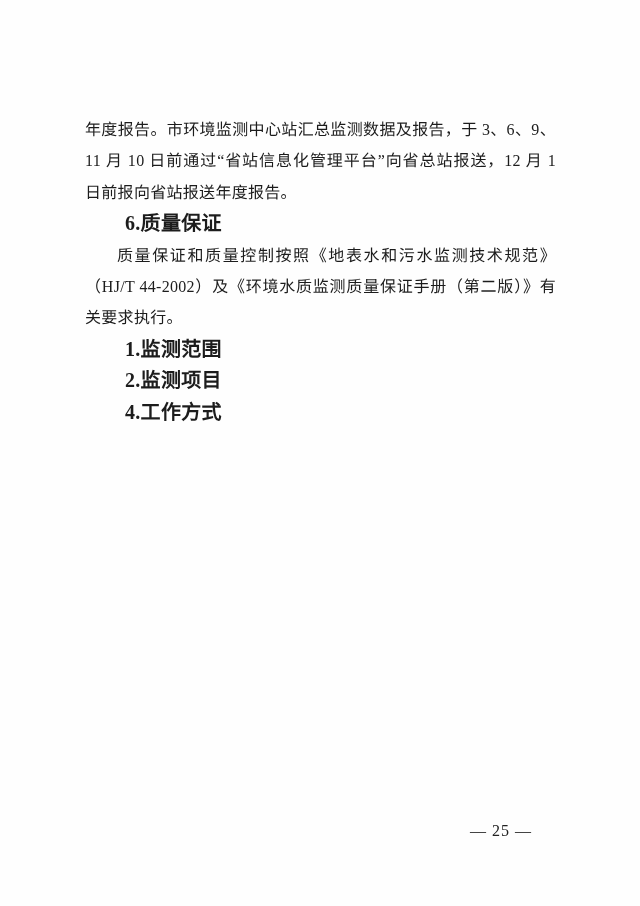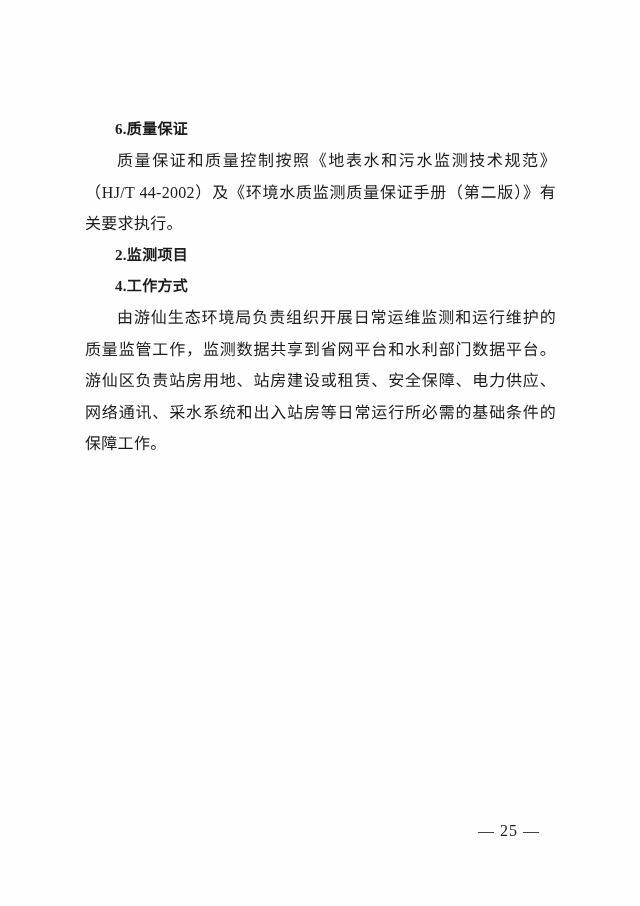--- a/index.html
+++ b/index.html
@@ -28,39 +28,40 @@
     margin: 0;
     text-align: justify;
     text-indent: 2em;
     letter-spacing: 0.3px;
   }
   .para.no-indent {
     text-indent: 0;
   }
   .head {
     margin: 0;
-    font-size: 15px;
+    font-size: 20px;
     font-weight: 700;
     text-indent: 2em;
     letter-spacing: 0.3px;
   }
   .page-number {
     position: absolute;
     top: 822px;
-    right: 100px;
+    right: 108px;
     font-size: 16px;
     letter-spacing: 1px;
     color: #222222;
   }
 </style>
 </head>
 <body>
 
 <div class="page">
   <div class="content">
+    <p class="para no-indent">年度报告。市环境监测中心站汇总监测数据及报告，于 3、6、9、11 月 10 日前通过“省站信息化管理平台”向省总站报送，12 月 1 日前报向省站报送年度报告。</p>
     <p class="head">6.质量保证</p>
     <p class="para">质量保证和质量控制按照《地表水和污水监测技术规范》（HJ/T 44-2002）及《环境水质监测质量保证手册（第二版）》有关要求执行。</p>
+    <p class="head">1.监测范围</p>
     <p class="head">2.监测项目</p>
     <p class="head">4.工作方式</p>
-    <p class="para">由游仙生态环境局负责组织开展日常运维监测和运行维护的质量监管工作，监测数据共享到省网平台和水利部门数据平台。游仙区负责站房用地、站房建设或租赁、安全保障、电力供应、网络通讯、采水系统和出入站房等日常运行所必需的基础条件的保障工作。</p>
   </div>
   <div class="page-number">— 25 —</div>
 </div>
 
 </body></html>

